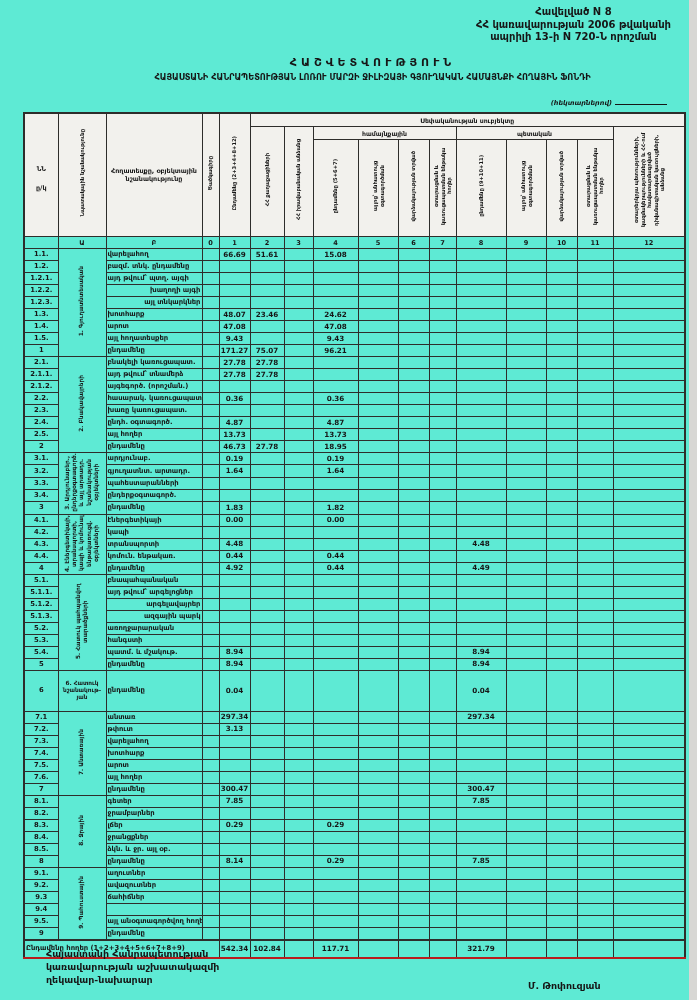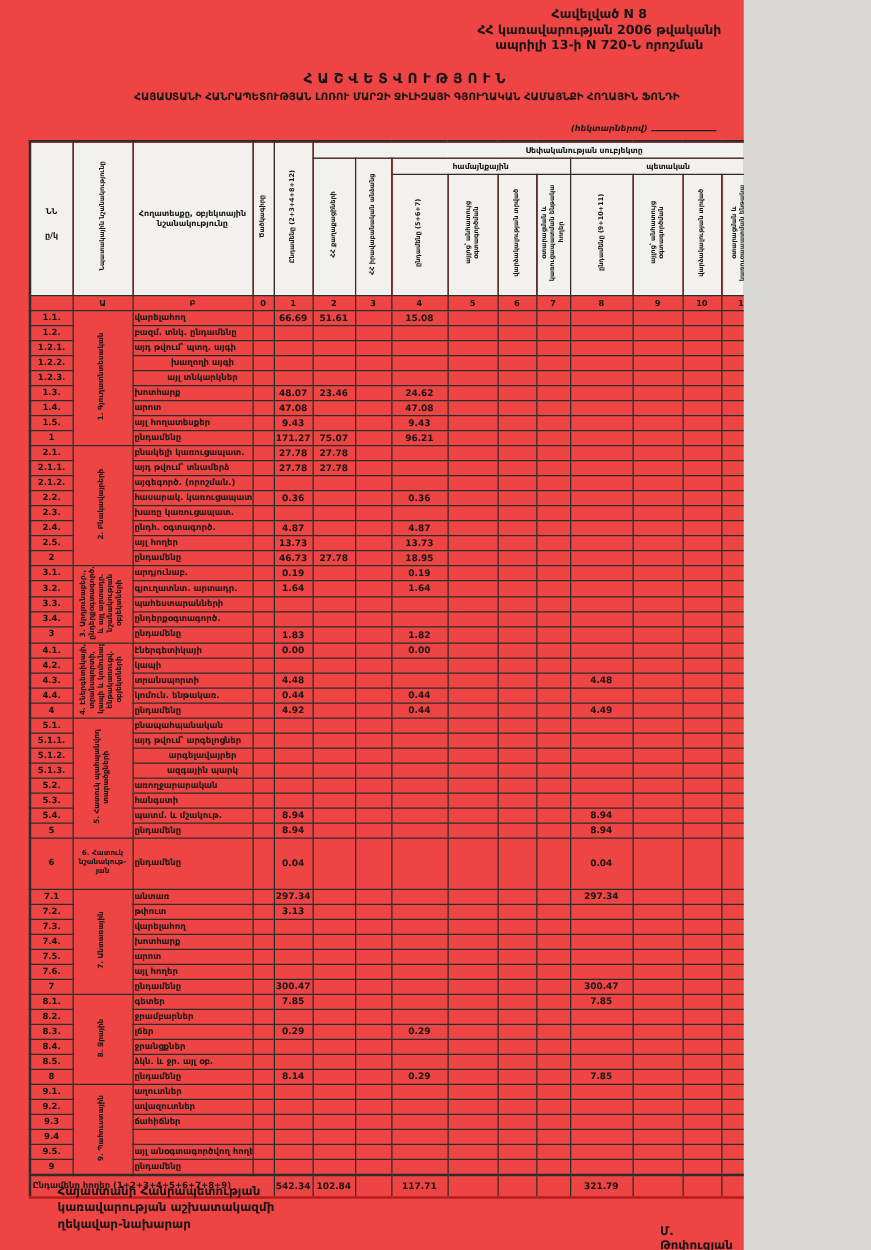--- a/index.html
+++ b/index.html
@@ -1,17 +1,17 @@
 <!DOCTYPE html>
 <html><head>
 <meta charset="utf-8">
 <style>
   html,body{margin:0;padding:0;}
   body{background:#d8d7d4;font-family:"DejaVu Sans",sans-serif;}
-  .page{position:relative;width:595px;height:1000px;background:#ef4444;color:#161616;overflow:hidden;}
+  .page{position:relative;width:689px;height:1000px;background:#5eead4;color:#161616;overflow:hidden;}
   
   .appendix{position:absolute;top:6px;right:18px;text-align:center;font-size:10px;font-weight:bold;line-height:1.25;}
   
   .titleblock{position:absolute;top:56px;left:0;width:100%;text-align:center;margin-left:28px;}
   .t-main{font-size:11px;font-weight:bold;letter-spacing:4px;margin-bottom:3px;}
   .t-sub{font-size:8.2px;font-weight:bold;line-height:1.3;}
   .t-date{font-size:8.2px;font-weight:bold;margin-top:1px;}
   .units{position:absolute;top:99px;right:22px;font-size:6.5px;font-style:italic;font-weight:bold;padding-left:12px;}
   .units .uline{display:inline-block;width:52px;border-bottom:1px solid #161616;margin-left:3px;}
   
@@ -26,21 +26,21 @@
   .vtext.tall{max-height:104px;}
   .vtext.xtall{max-height:116px;}
   th.numb, td.numb{font-size:6.6px;height:11px;font-weight:bold;text-align:center;}
   tbody td{height:11px;font-size:6.8px;line-height:1;vertical-align:middle;}
   td.nn{text-align:center;font-weight:bold;font-size:6.8px;}
   td.sect{text-align:center;vertical-align:middle;}
   td.sect .vtext{font-size:5.8px;max-height:none;}
   td.sect .htext{font-size:5.8px;font-weight:bold;white-space:pre-line;line-height:1.25;display:inline-block;}
   td.lbl{text-align:left;font-weight:bold;padding-left:3px;white-space:nowrap;}
   td.lbl.ind{}
-  td.lbl.ctr{text-align:center;padding-left:17px;}
+  td.lbl.ctr{text-align:right;padding-left:17px;}
   td.val{text-align:center;font-weight:bold;font-size:7.2px;font-family:"DejaVu Sans",sans-serif;}
   tr.total-row td{border-top:1.5px solid #2e2d2b;}
   tr.tall-row td{height:40px;}
   tr.grand-row td{height:16px;border-top:2px solid #2e2d2b;border-bottom:2px solid #b91c1c;}
   td.grand-lbl{font-size:6.8px;font-weight:bold;text-align:left;padding-left:8px;}
   .prewrap{white-space:pre-line;}
   
   .footer-left{position:absolute;left:46px;top:948px;font-size:9.5px;font-weight:bold;line-height:1.35;}
   .footer-sign{position:absolute;left:528px;top:980px;font-size:9.5px;font-weight:bold;}
 </style>

